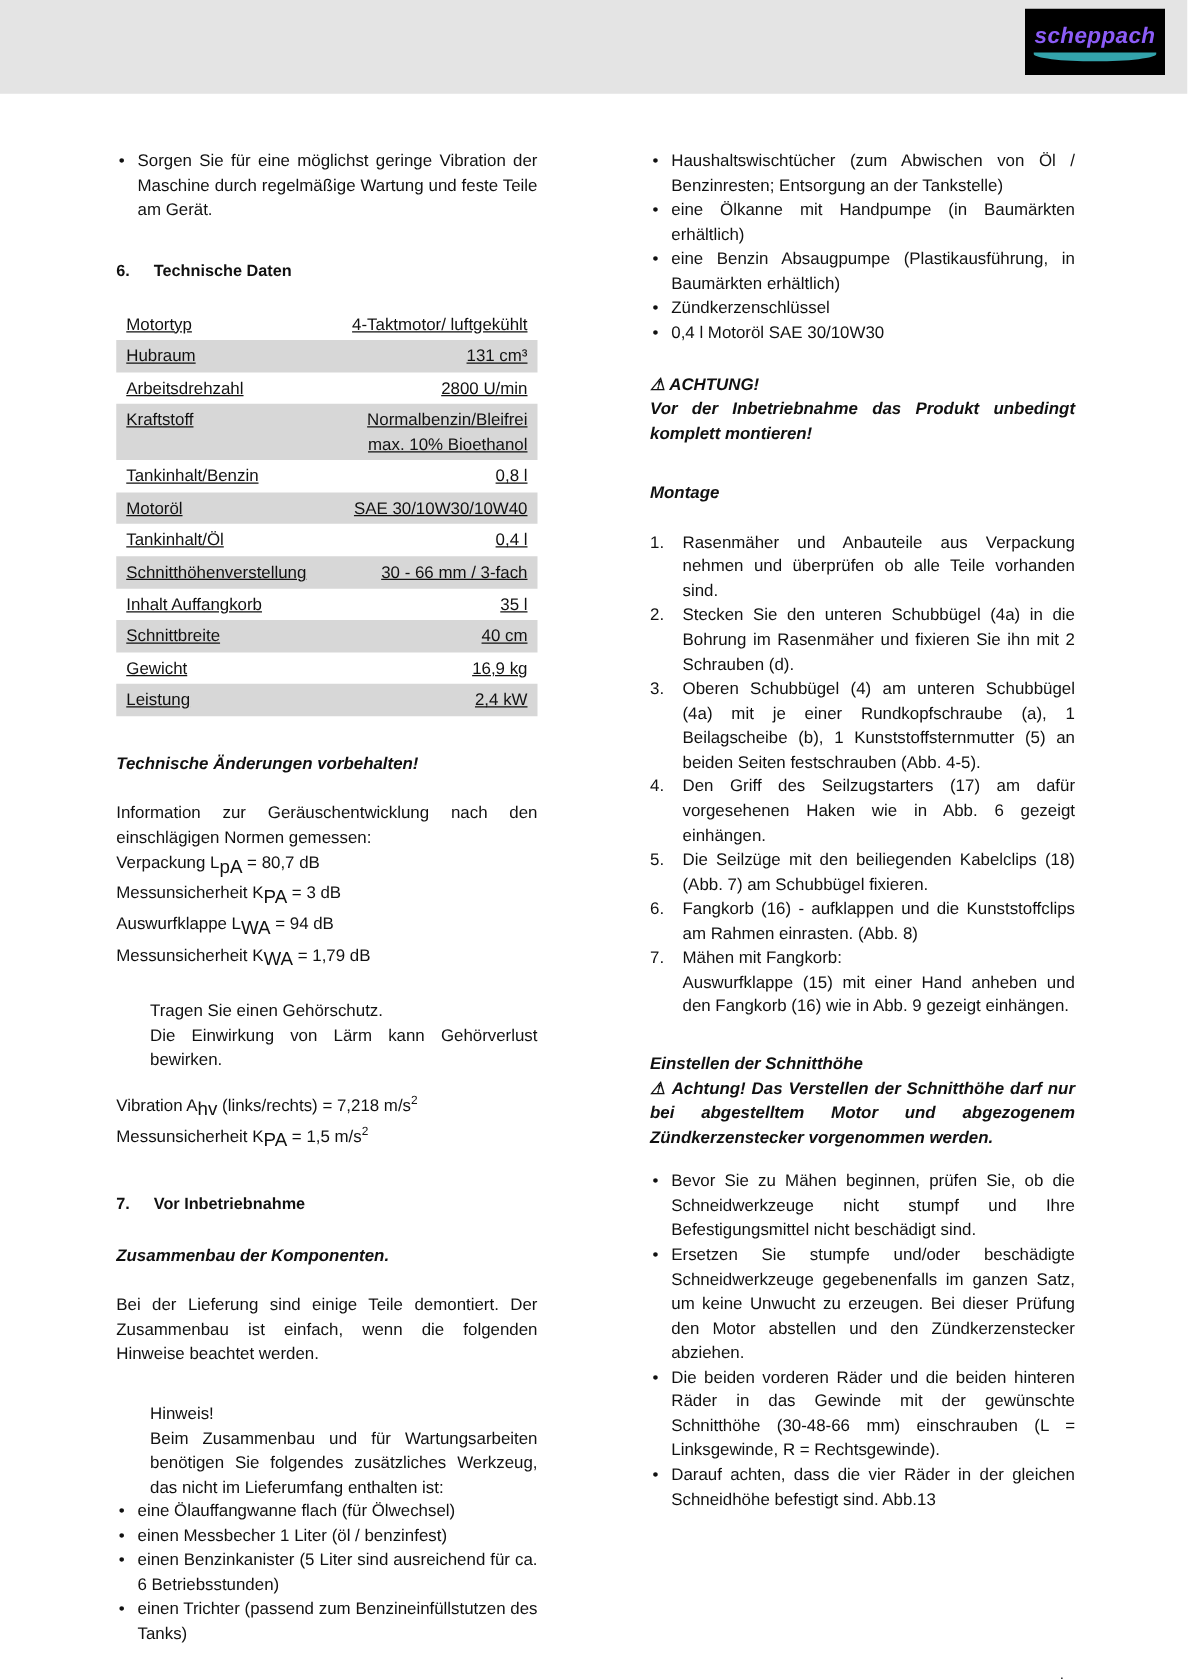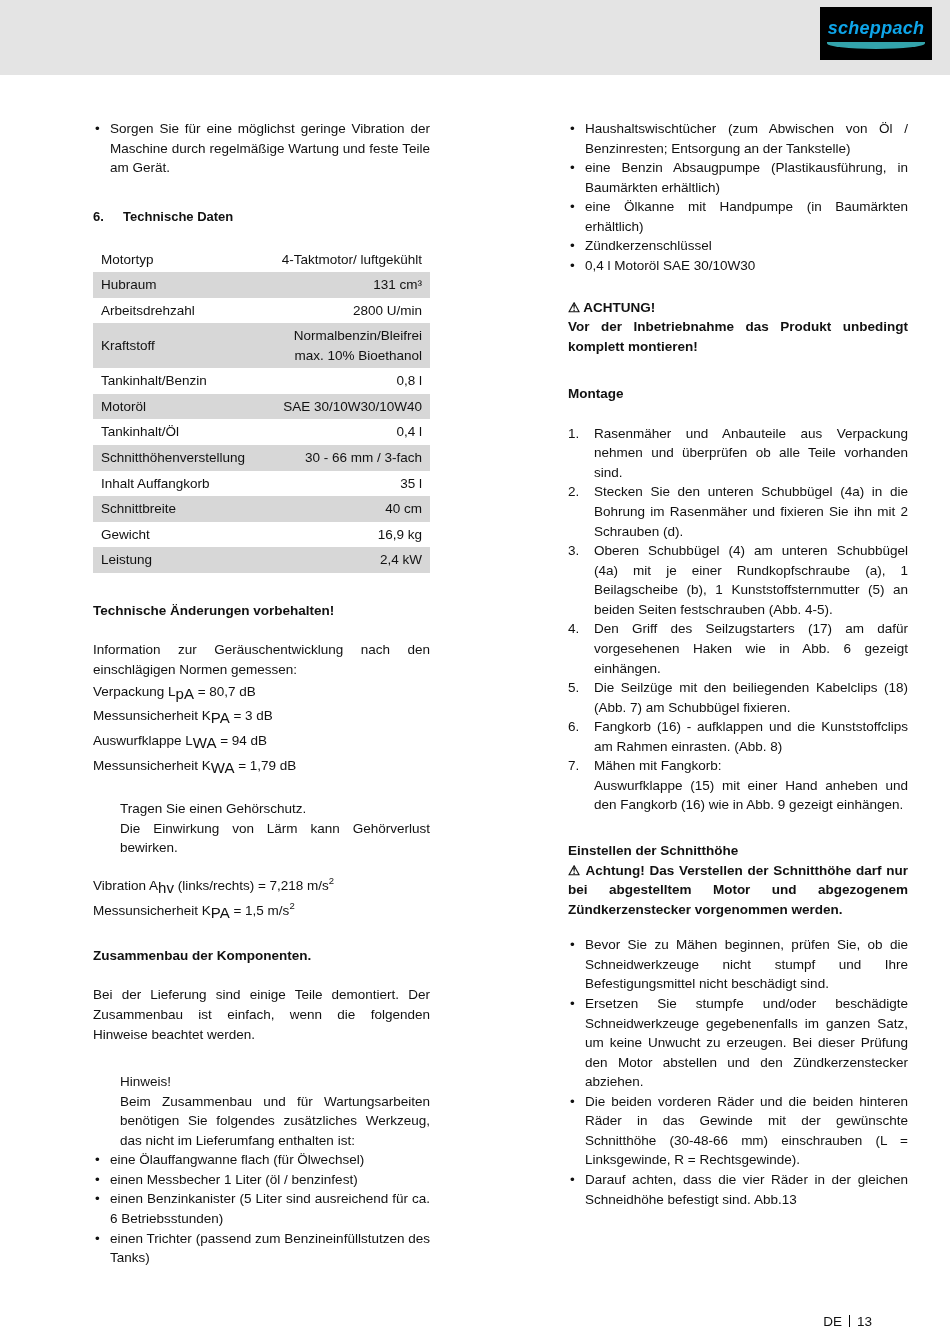--- a/index.html
+++ b/index.html
@@ -3,43 +3,43 @@
 <meta charset="utf-8">
 <style>
   * { margin:0; padding:0; box-sizing:border-box; }
   html,body { background:#fff; }
   body { font-family:"Liberation Sans", sans-serif; color:#111; }
   .page { width:950px; min-height:1343px; margin:0 auto; background:#fff; display:flex; flex-direction:column; position:relative; }
 
   
   .topband { height:75px; background:#e4e4e4; position:relative; width:100%; }
   .logo { position:absolute; right:18px; top:7px; width:112px; height:53px; background:#000; display:flex; flex-direction:column; align-items:center; justify-content:center; gap:3px; }
-  .logo-text { color:#0ea5e9; font-style:italic; font-weight:bold; font-size:18px; letter-spacing:0.3px; }
+  .logo-text { color:#8b5cf6; font-style:italic; font-weight:bold; font-size:18px; letter-spacing:0.3px; }
   .logo-swoosh { display:block; width:88%; height:7px; background:#33a3ab; border-radius:0 0 60% 60% / 0 0 100% 100%; }
 
   
-  main { flex:1; display:flex; justify-content:space-between; padding:44px 42px 0 93px; font-size:13.5px; line-height:1.45; }
+  main { flex:1; display:flex; justify-content:space-between; padding:44px 90px 0 93px; font-size:13.5px; line-height:1.45; }
   .col-left { width:337px; }
   .col-right { width:340px; }
 
   .para { text-align:justify; }
   .preline { white-space:pre-line;margin-left:27px; }
-  .bold { font-weight:bold; }
+  .bold { font-weight:bold;font-style:italic; }
 
   .section-heading { font-size:13px; font-weight:bold; margin-top:30px; }
   .sec-num { display:inline-block; width:30px; }
 
   
   ul.bullets { list-style:none; }
   ul.bullets li { position:relative; padding-left:17px; text-align:justify; }
   ul.bullets li::before { content:"•"; position:absolute; left:2px; }
 
   
   .tech-table { margin-top:20px; }
-  .trow { display:flex; justify-content:space-between; align-items:center; padding:3px 8px; min-height:25px; }
+  .trow { display:flex; justify-content:space-between; padding:3px 8px; min-height:25px;text-decoration:underline; }
   .trow:nth-child(even) { background:#d7d7d7; }
   .tlabel { text-align:left; }
   .tvalue { text-align:right; white-space:pre-line; }
 
   
   .lines .line { text-align:left; }
   sub { font-size:15px; }
   sup { font-size:9.5px; }
 
   .mt-sm { margin-top:16px; }
@@ -166,20 +166,23 @@
       <p class="para preline mt-md">Tragen Sie einen Gehörschutz.
 Die Einwirkung von Lärm kann Gehörverlust bewirken.</p>
 
       <div class="lines mt-sm">
 
           <div class="line"><span>Vibration A</span><sub>hv</sub><span> (links/rechts) = 7,218 m/s</span><sup>2</sup></div>
 
           <div class="line"><span>Messunsicherheit K</span><sub>PA</sub><span> = 1,5 m/s</span><sup>2</sup></div>
         </div>
 
+      <h2 class="section-heading">
+        <span class="sec-num">7.</span><span>Vor Inbetriebnahme</span>
+      </h2>
 
       <p class="para bold mt-22">Zusammenbau der Komponenten.</p>
 
       <p class="para mt-md">Bei der Lieferung sind einige Teile demontiert. Der Zusammenbau ist einfach, wenn die folgenden Hinweise beachtet werden.</p>
 
       <p class="para preline mt-lg">Hinweis!
 Beim Zusammenbau und für Wartungsarbeiten benötigen Sie folgendes zusätzliches Werkzeug, das nicht im Lieferumfang enthalten ist:</p>
 
       <ul class="bullets">
 
@@ -193,23 +196,23 @@
         </ul>
 
     </section>
 
     <section class="col-right">
 
       <ul class="bullets">
 
           <li><span>Haushaltswischtücher (zum Abwischen von Öl / Benzinresten; Entsorgung an der Tankstelle)</span></li>
 
+          <li><span>eine Ölkanne mit Handpumpe (in Baumärkten erhältlich)</span></li>
+
           <li><span>eine Benzin Absaugpumpe (Plastikausführung, in Baumärkten erhältlich)</span></li>
-
-          <li><span>eine Ölkanne mit Handpumpe (in Baumärkten erhältlich)</span></li>
 
           <li><span>Zündkerzenschlüssel</span></li>
 
           <li><span>0,4 l Motoröl SAE 30/10W30</span></li>
         </ul>
 
       <div class="mt-22">
         <p class="bold"><span class="warn-icon">⚠</span> <span>ACHTUNG!</span></p>
         <p class="para bold">Vor der Inbetriebnahme das Produkt unbedingt komplett montieren!</p>
       </div>

